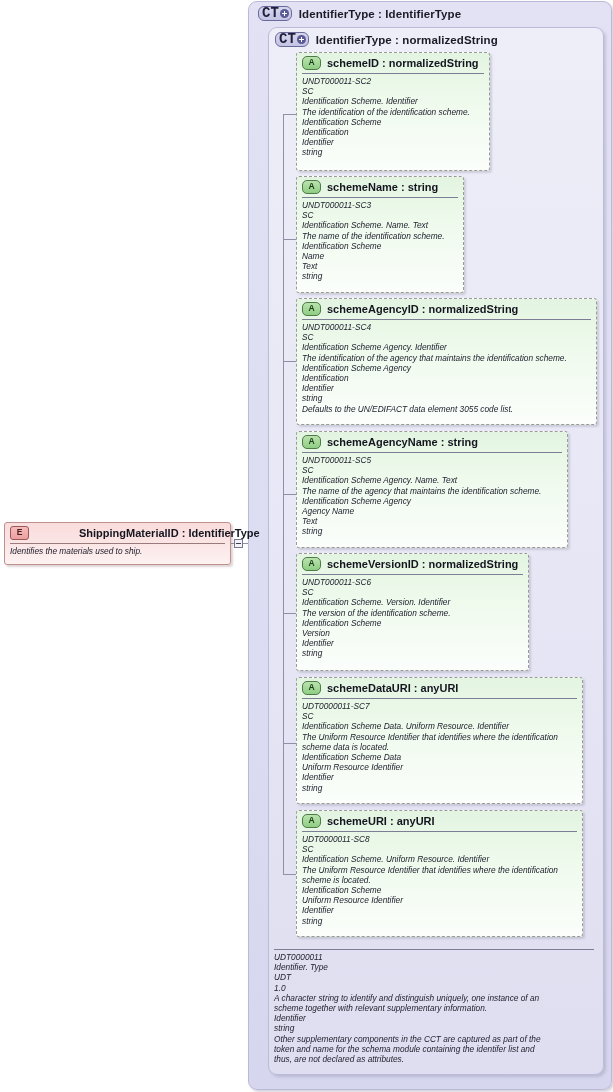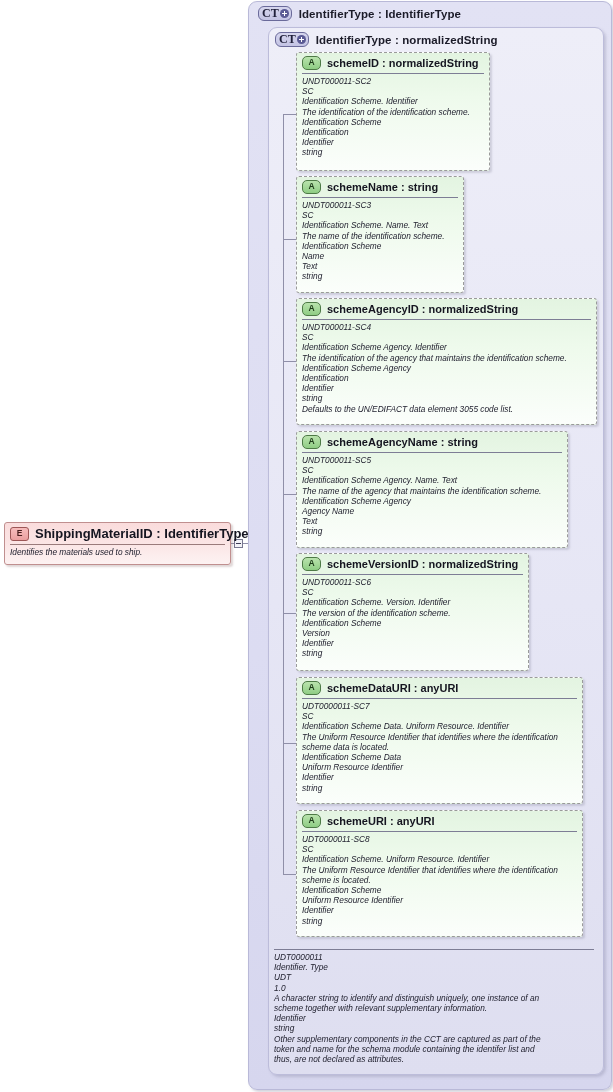--- a/index.html
+++ b/index.html
@@ -58,24 +58,24 @@
     align-items: center;
     gap: 1px;
     background: linear-gradient(180deg,#d6d6ee,#c3c3e4);
     border: 1px solid #6a6a9a;
     border-radius: 6px;
     padding: 0 2px 0 3px;
     height: 13px;
     line-height: 11px;
   }
   .icon-ct .ct-txt {
-    font-size: 12px;
+    font-size: 14px;
     font-weight: bold;
     color: #20203a;
-    font-family: Liberation Serif, serif;
+    font-family: Liberation Mono, monospace;
   }
   .icon-ct .ct-plus {
     width: 9px; height: 9px;
     border-radius: 50%;
     background: #5a5a94;
     position: relative;
     display: inline-block;
   }
   .icon-ct .ct-plus::before,
   .icon-ct .ct-plus::after {
@@ -160,21 +160,21 @@
     border-radius: 3px;
     background: linear-gradient(180deg,#f6bcbc,#eb9f9f);
     border: 1px solid #9c5656;
     text-align: center;
     font-size: 8.5px;
     line-height: 11px;
     font-weight: bold;
     color: #481d1d;
     flex: none;
   }
-  #element-box .attr-name { font-size: 13px; }
+  #element-box .attr-name { font-size: 11px; margin-left: 44px; }
   #element-box .attr-lines { font-size: 8.3px; }
 
   
   .conn-line {
     position: absolute;
     background: #8f8fa8;
   }
   .conn-h { height: 1px; }
   .conn-v { width: 1px; }
 

